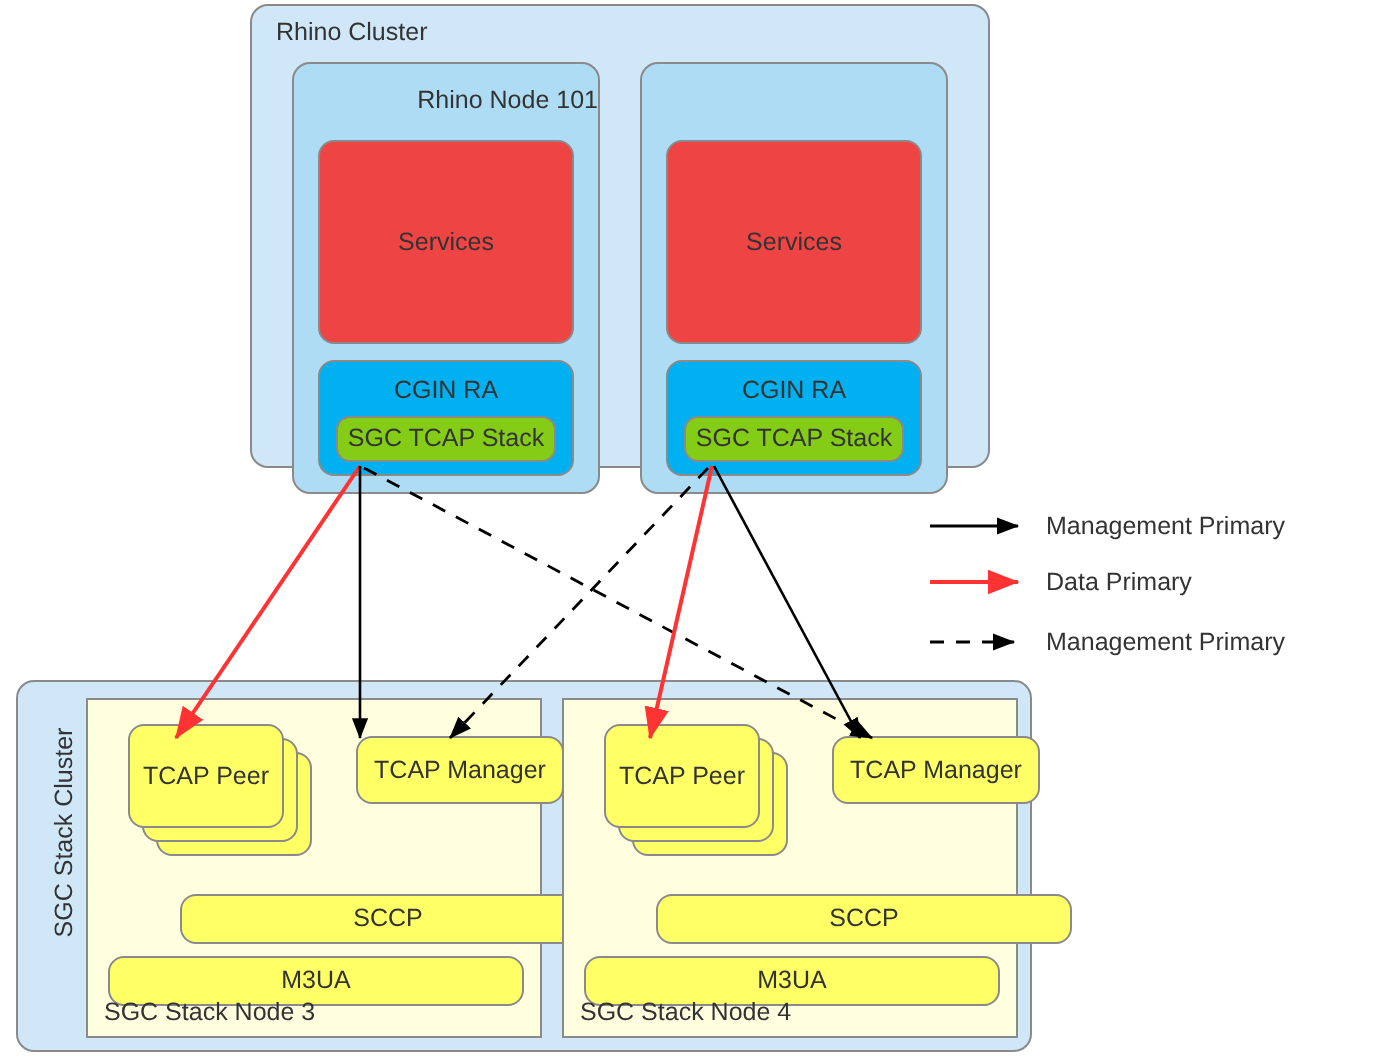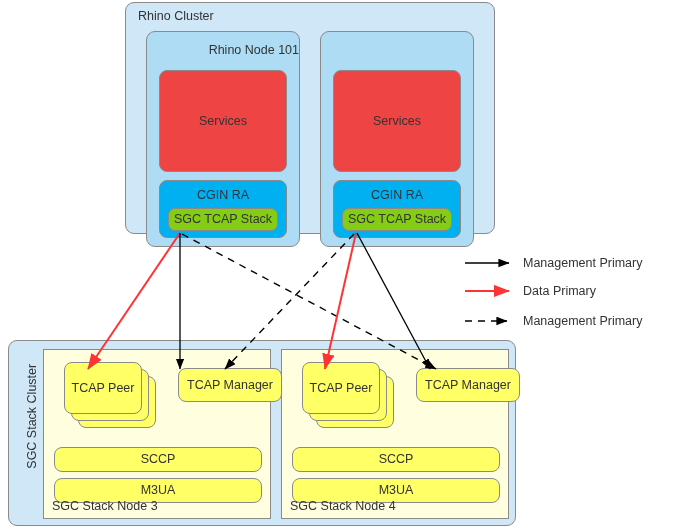--- a/index.html
+++ b/index.html
@@ -144,21 +144,21 @@
   }
   .layer-box {
     position: absolute;
     left: 10px; width: 208px; height: 25px;
     box-sizing: border-box;
     background: #ffff66;
     border: 1.2px solid #8a8a8a;
     border-radius: 8px;
     display: flex; align-items: center; justify-content: center;
   }
-  .layer-sccp { top: 97px; }
+  .layer-sccp { top: 97px; margin-left: 36px; }
   .layer-m3ua { top: 128px; }
 
   
   #legend {
     position: absolute;
     left: 461px; top: 250px; width: 230px; height: 88px; text-decoration: underline;
   }
   .legend-row {
     position: absolute;
     left: 0; height: 18px;

